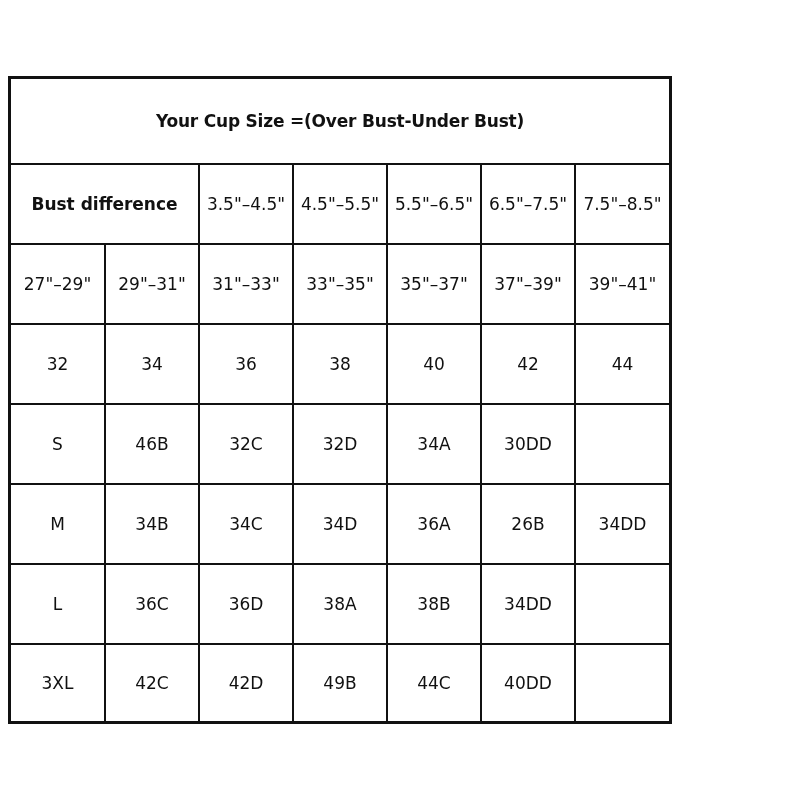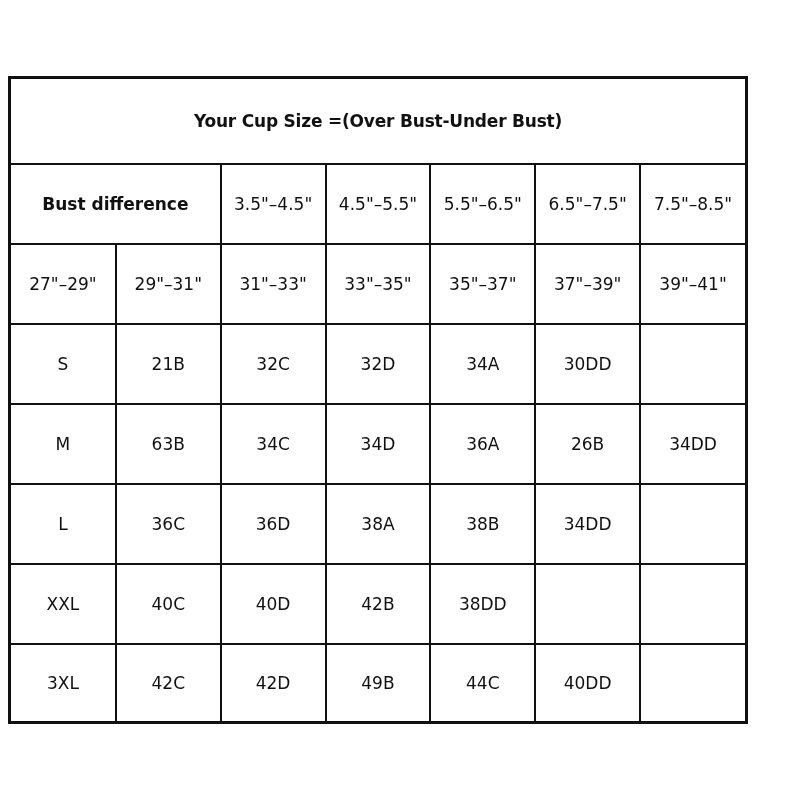--- a/index.html
+++ b/index.html
@@ -14,21 +14,21 @@
     position: relative;
     width: 800px;
     height: 800px;
     background: #ffffff;
     box-sizing: border-box;
   }
   .chart-frame {
     position: absolute;
     left: 8px;
     top: 76px;
-    width: 740px;
+    width: 664px;
     height: 648px;
     border: 3px solid #111111;
     box-sizing: border-box;
     background: #ffffff;
   }
   table.size-table {
     border-collapse: collapse;
     width: 100%;
     height: 100%;
     table-layout: fixed;
@@ -90,61 +90,61 @@
       <tr class="band-row thick-sep">
         <td>27"–29"</td>
         <td>29"–31"</td>
         <td>31"–33"</td>
         <td>33"–35"</td>
         <td>35"–37"</td>
         <td>37"–39"</td>
         <td>39"–41"</td>
       </tr>
 
+      <tr class="band-row">
+        <td>32</td>
+        <td>34</td>
+        <td>36</td>
+        <td>38</td>
+        <td>40</td>
+        <td>42</td>
+        <td>44</td>
+      </tr>
 
       <tr class="thick-sep">
         <td>S</td>
-        <td>21B</td>
+        <td>46B</td>
         <td>32C</td>
         <td>32D</td>
         <td>34A</td>
         <td>30DD</td>
         <td class="empty-cell"></td>
       </tr>
 
       <tr>
         <td>M</td>
-        <td>63B</td>
+        <td>34B</td>
         <td>34C</td>
         <td>34D</td>
         <td>36A</td>
         <td>26B</td>
         <td>34DD</td>
       </tr>
 
       <tr>
         <td>L</td>
         <td>36C</td>
         <td>36D</td>
         <td>38A</td>
         <td>38B</td>
         <td>34DD</td>
         <td class="empty-cell"></td>
       </tr>
 
 
-      <tr>
-        <td>XXL</td>
-        <td>40C</td>
-        <td>40D</td>
-        <td>42B</td>
-        <td>38DD</td>
-        <td class="empty-cell"></td>
-        <td class="empty-cell"></td>
-      </tr>
 
       <tr>
         <td>3XL</td>
         <td>42C</td>
         <td>42D</td>
         <td>49B</td>
         <td>44C</td>
         <td>40DD</td>
         <td class="empty-cell"></td>
       </tr>

